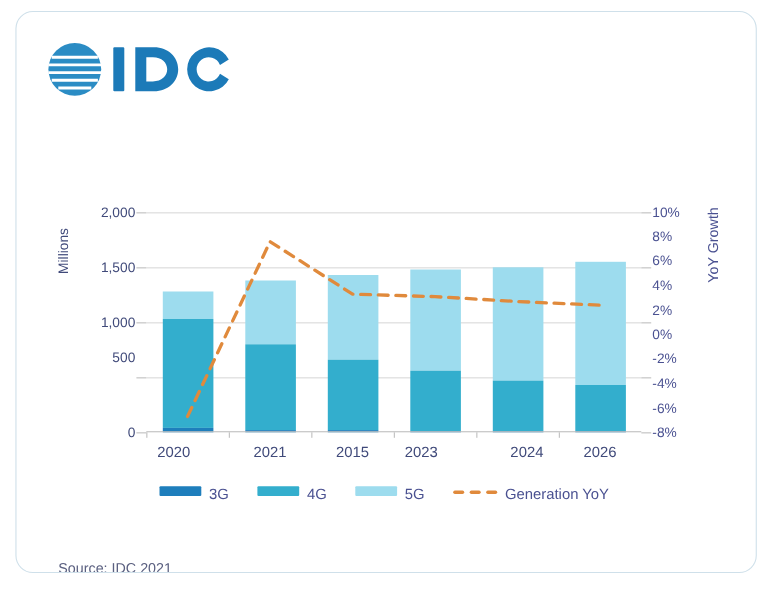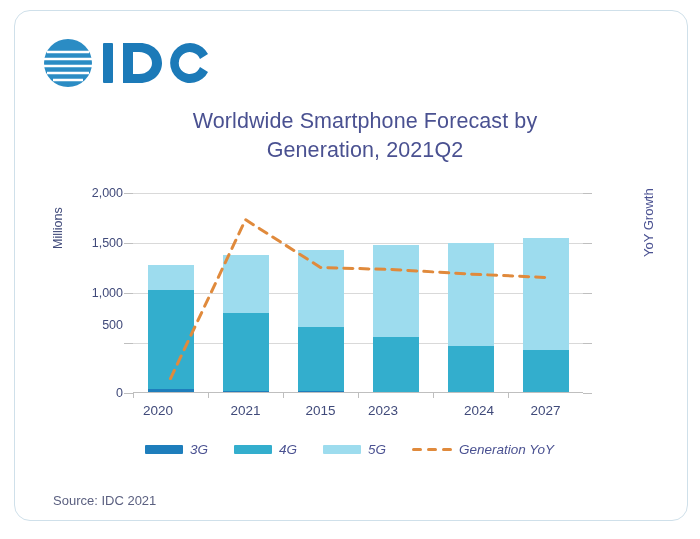--- a/index.html
+++ b/index.html
@@ -91,30 +91,30 @@
     position:absolute;transform:translateX(-50%);
     font-size:13.5px;color:#404a7a;white-space:nowrap;
   }
   
   .lineLayer{position:absolute;left:0;top:0;width:100%;height:100%;pointer-events:none;}
   
   .legend{
     position:absolute;left:130px;top:427px;width:460px;height:22px;
     display:flex;align-items:center;
   }
-  .lg-item{display:flex;align-items:center;margin-right:26px;font-style:italic;}
+  .lg-item{display:flex;align-items:flex-start;margin-right:26px;}
   .lg-swatch{width:38px;height:9px;border-radius:1px;margin-right:7px;}
   .lg-dash{width:40px;height:11px;margin-right:7px;position:relative;}
   .lg-dash i{
     position:absolute;top:4px;height:3.5px;background:#e08a3c;border-radius:2px;
   }
   .lg-label{font-size:13.5px;color:#4a5191;white-space:nowrap;}
   
   .source{
-    position:absolute;left:38px;top:482px;
+    position:absolute;left:38px;top:498px;
     font-size:13px;color:#5b6080;
   }
   .watermark{
     position:absolute;left:440px;top:512px;
     font-size:9px;color:#f1f3f5;letter-spacing:2px;white-space:nowrap;
   }
 </style>
 </head>
 <body>
 
@@ -135,34 +135,42 @@
           <path d="M27 2 C 14 2 6 12 6 15 L48 15 C48 12 40 2 27 2 Z" fill="#ffffff" opacity="0"></path>
         </g>
         <g fill="#1c7ab8">
           <rect x="62" y="6" width="10" height="40" rx="1"></rect>
           <path d="M82 6 h17 c13 0 22 9 22 20 s-9 20 -22 20 h-17 z M92 15 v22 h6 c8 0 13 -5 13 -11 s-5 -11 -13 -11 z"></path>
           <path d="M167 17 a20 20 0 1 0 0 18 l-8 -5 a11 11 0 1 1 0 -8 z"></path>
         </g>
       </svg>
     </div>
 
-    <div class="chart-title">
-      <div>Worldwide Smartphone Forecast by</div>
-      <div>Generation, 2021Q2</div>
-    </div>
 
     <div class="ylabels">
         <div class="ylab" style="top: 200px;">0</div>
         <div class="ylab" style="top: 132px;">500</div>
         <div class="ylab" style="top: 100px;">1,000</div>
         <div class="ylab" style="top: 50px;">1,500</div>
         <div class="ylab" style="top: 0px; margin-left: 33px;">2,000</div>
       </div>
     <div class="axis-title-left">Millions</div>
 
+    <div class="y2labels">
+        <div class="y2lab" style="top: 0px;">10%</div>
+        <div class="y2lab" style="top: 22.2222px;">8%</div>
+        <div class="y2lab" style="top: 44.4444px;">6%</div>
+        <div class="y2lab" style="top: 66.6667px;">4%</div>
+        <div class="y2lab" style="top: 88.8889px;">2%</div>
+        <div class="y2lab" style="top: 111.111px;">0%</div>
+        <div class="y2lab" style="top: 133.333px;">-2%</div>
+        <div class="y2lab" style="top: 155.556px;">-4%</div>
+        <div class="y2lab" style="top: 177.778px;">-6%</div>
+        <div class="y2lab" style="top: 200px;">-8%</div>
+      </div>
     <div class="axis-title-right">YoY Growth</div>
 
     <div class="plot">
       <div class="gridlayer">
           <div class="gridline" style="top: 150px;"></div>
           <div class="gridline" style="top: 100px;"></div>
           <div class="gridline" style="top: 50px;"></div>
           <div class="gridline" style="top: 0px;"></div>
         </div>
       <div class="bars">
@@ -218,21 +226,21 @@
         <div class="tickmark" style="left: 300px; top: 200px; width: 1px; height: 5px;"></div>
         <div class="tickmark" style="left: 375px; top: 200px; width: 1px; height: 5px;"></div>
       </div>
 
     <div class="xlabels">
         <div class="xlab" style="left: 25px;">2020</div>
         <div class="xlab" style="left: 112.5px;">2021</div>
         <div class="xlab" style="left: 187.5px;">2015</div>
         <div class="xlab" style="left: 250px;">2023</div>
         <div class="xlab" style="left: 346px;">2024</div>
-        <div class="xlab" style="left: 412.5px;">2027</div>
+        <div class="xlab" style="left: 412.5px;">2026</div>
       </div>
 
     <div class="legend">
         <div class="lg-item">
           <div class="lg-swatch" style="background: rgb(30, 126, 188);"></div>
           <span class="lg-label">3G</span>
         </div>
         <div class="lg-item">
           <div class="lg-swatch" style="background: rgb(51, 174, 205);"></div>
           <span class="lg-label">4G</span>

